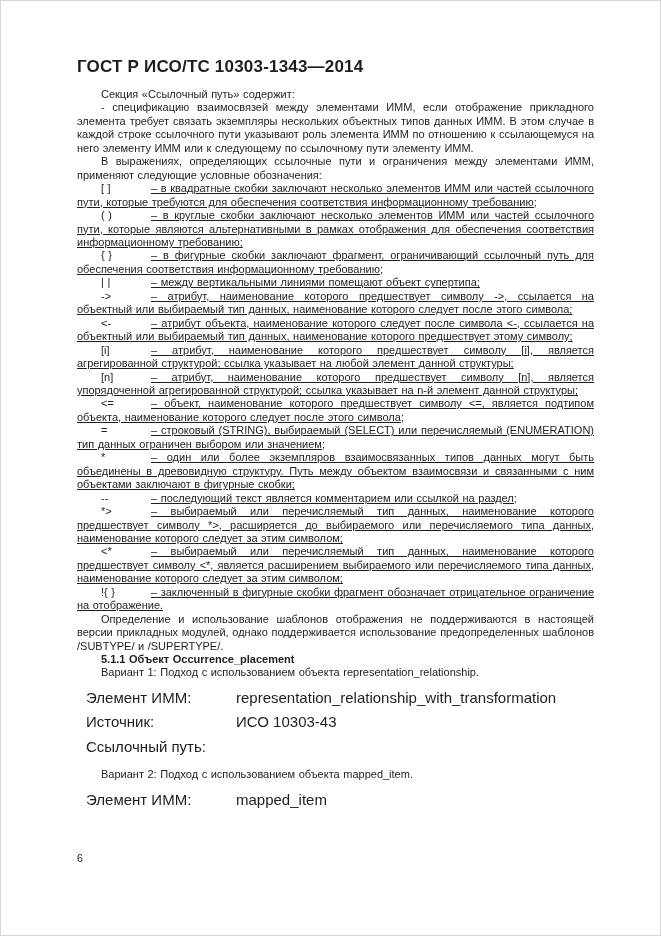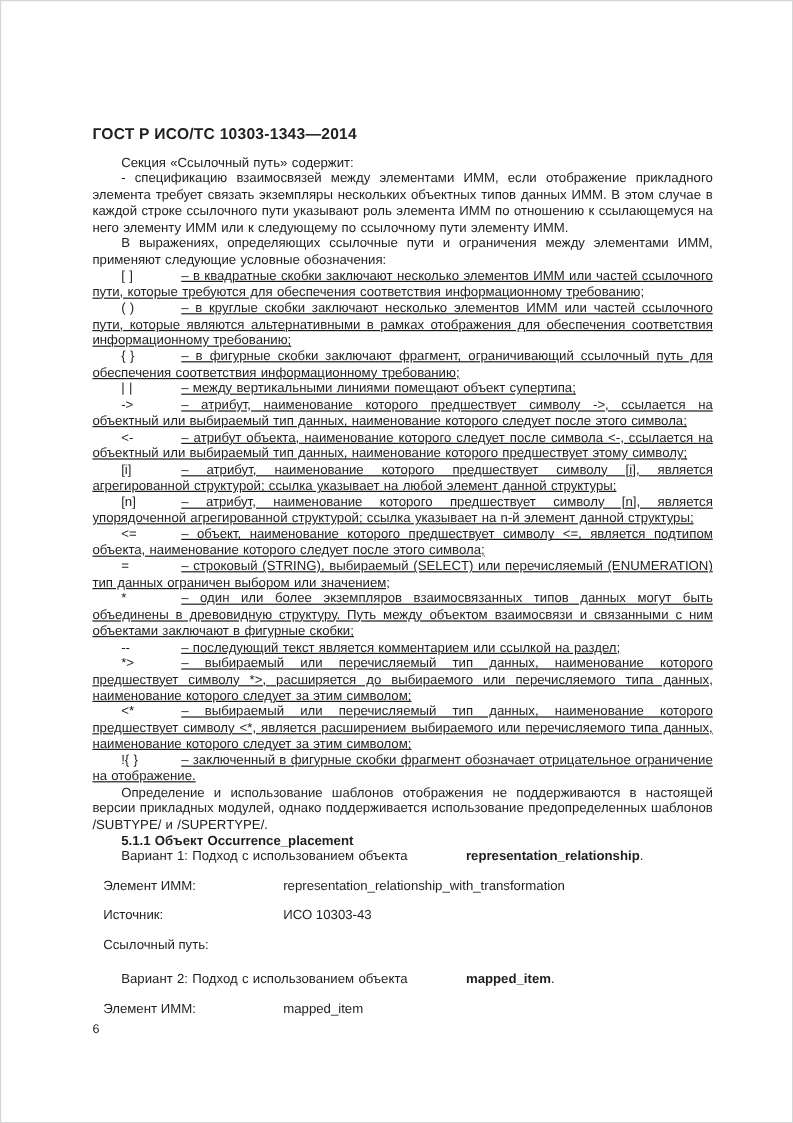--- a/index.html
+++ b/index.html
@@ -18,26 +18,25 @@
     font-family: "Liberation Sans", "DejaVu Sans", sans-serif;
     overflow: hidden;
   }
   .content {
     position: absolute;
     left: 76px;
     top: 56px;
     width: 517px;
   }
   .doc-header {
-    font-size: 13px;
+    font-size: 17px;
     font-weight: bold;
     letter-spacing: 0.2px;
     margin-bottom: 11px;
     white-space: nowrap;
-    margin-top: 47px;
   }
   .para {
     margin: 0;
     font-size: 11px;
     line-height: 13.45px;
     text-align: justify;
     word-spacing: 0.5px;
   }
   .indent {
     text-indent: 24px;
@@ -56,21 +55,21 @@
     font-weight: bold;
     text-indent: 24px;
   }
   .kv-table {
     margin: 0;
   }
   .kv-row {
     display: flex;
     align-items: flex-end;
     margin: 11px 0 0 9px;
-    font-size: 11px;
+    font-size: 15px;
     line-height: 13.45px;
   }
   .kv-label {
     flex: none;
     width: 150px;
   }
   .kv-value {
     flex: 1;
     font-family: "Liberation Sans", "DejaVu Sans", sans-serif;
   }
@@ -79,21 +78,21 @@
   }
   .variant2 {
     margin-top: 15px;
   }
   .page-number {
     position: absolute;
     left: 76px;
     top: 851px;
     font-size: 10.5px;
   }
-  b { font-weight: bold; margin-left: 45px; }
+  b { font-weight: normal; }
 </style>
 </head>
 <body>
 
 <div class="page">
   <div class="content">
 
     <div class="doc-header">ГОСТ Р ИСО/ТС 10303-1343—2014</div>
 
     <p class="para indent">Секция «Ссылочный путь» содержит:</p>

